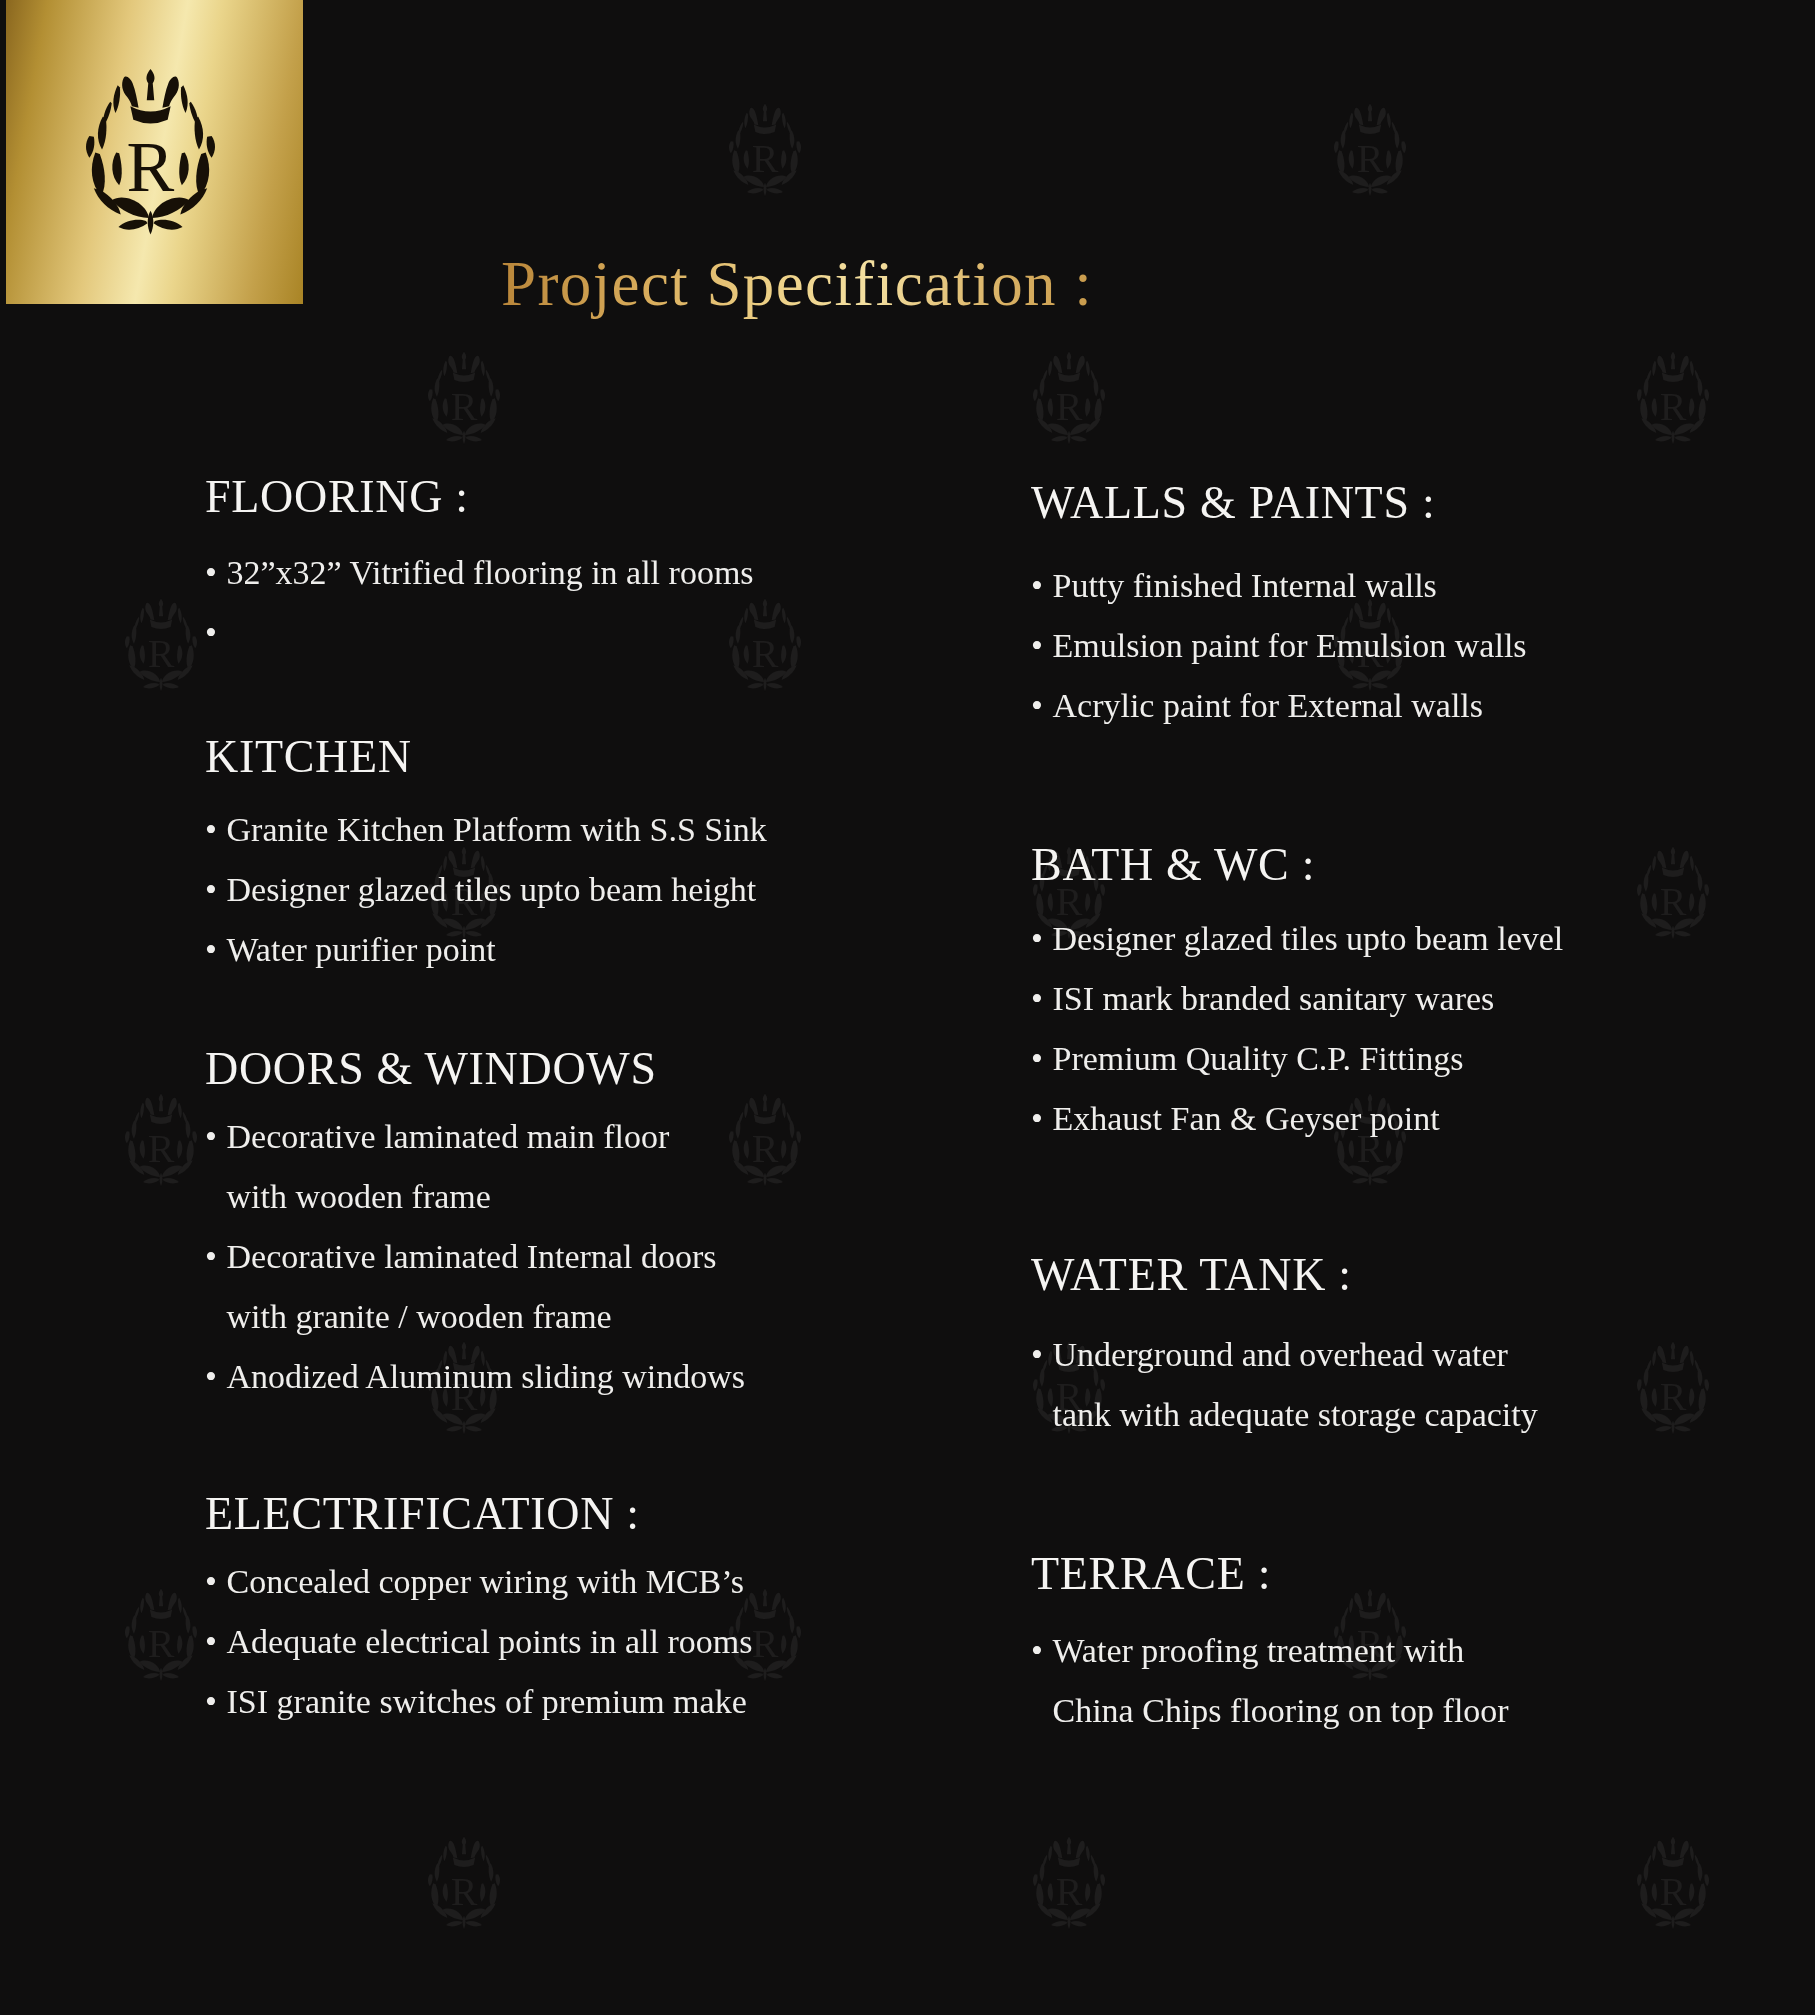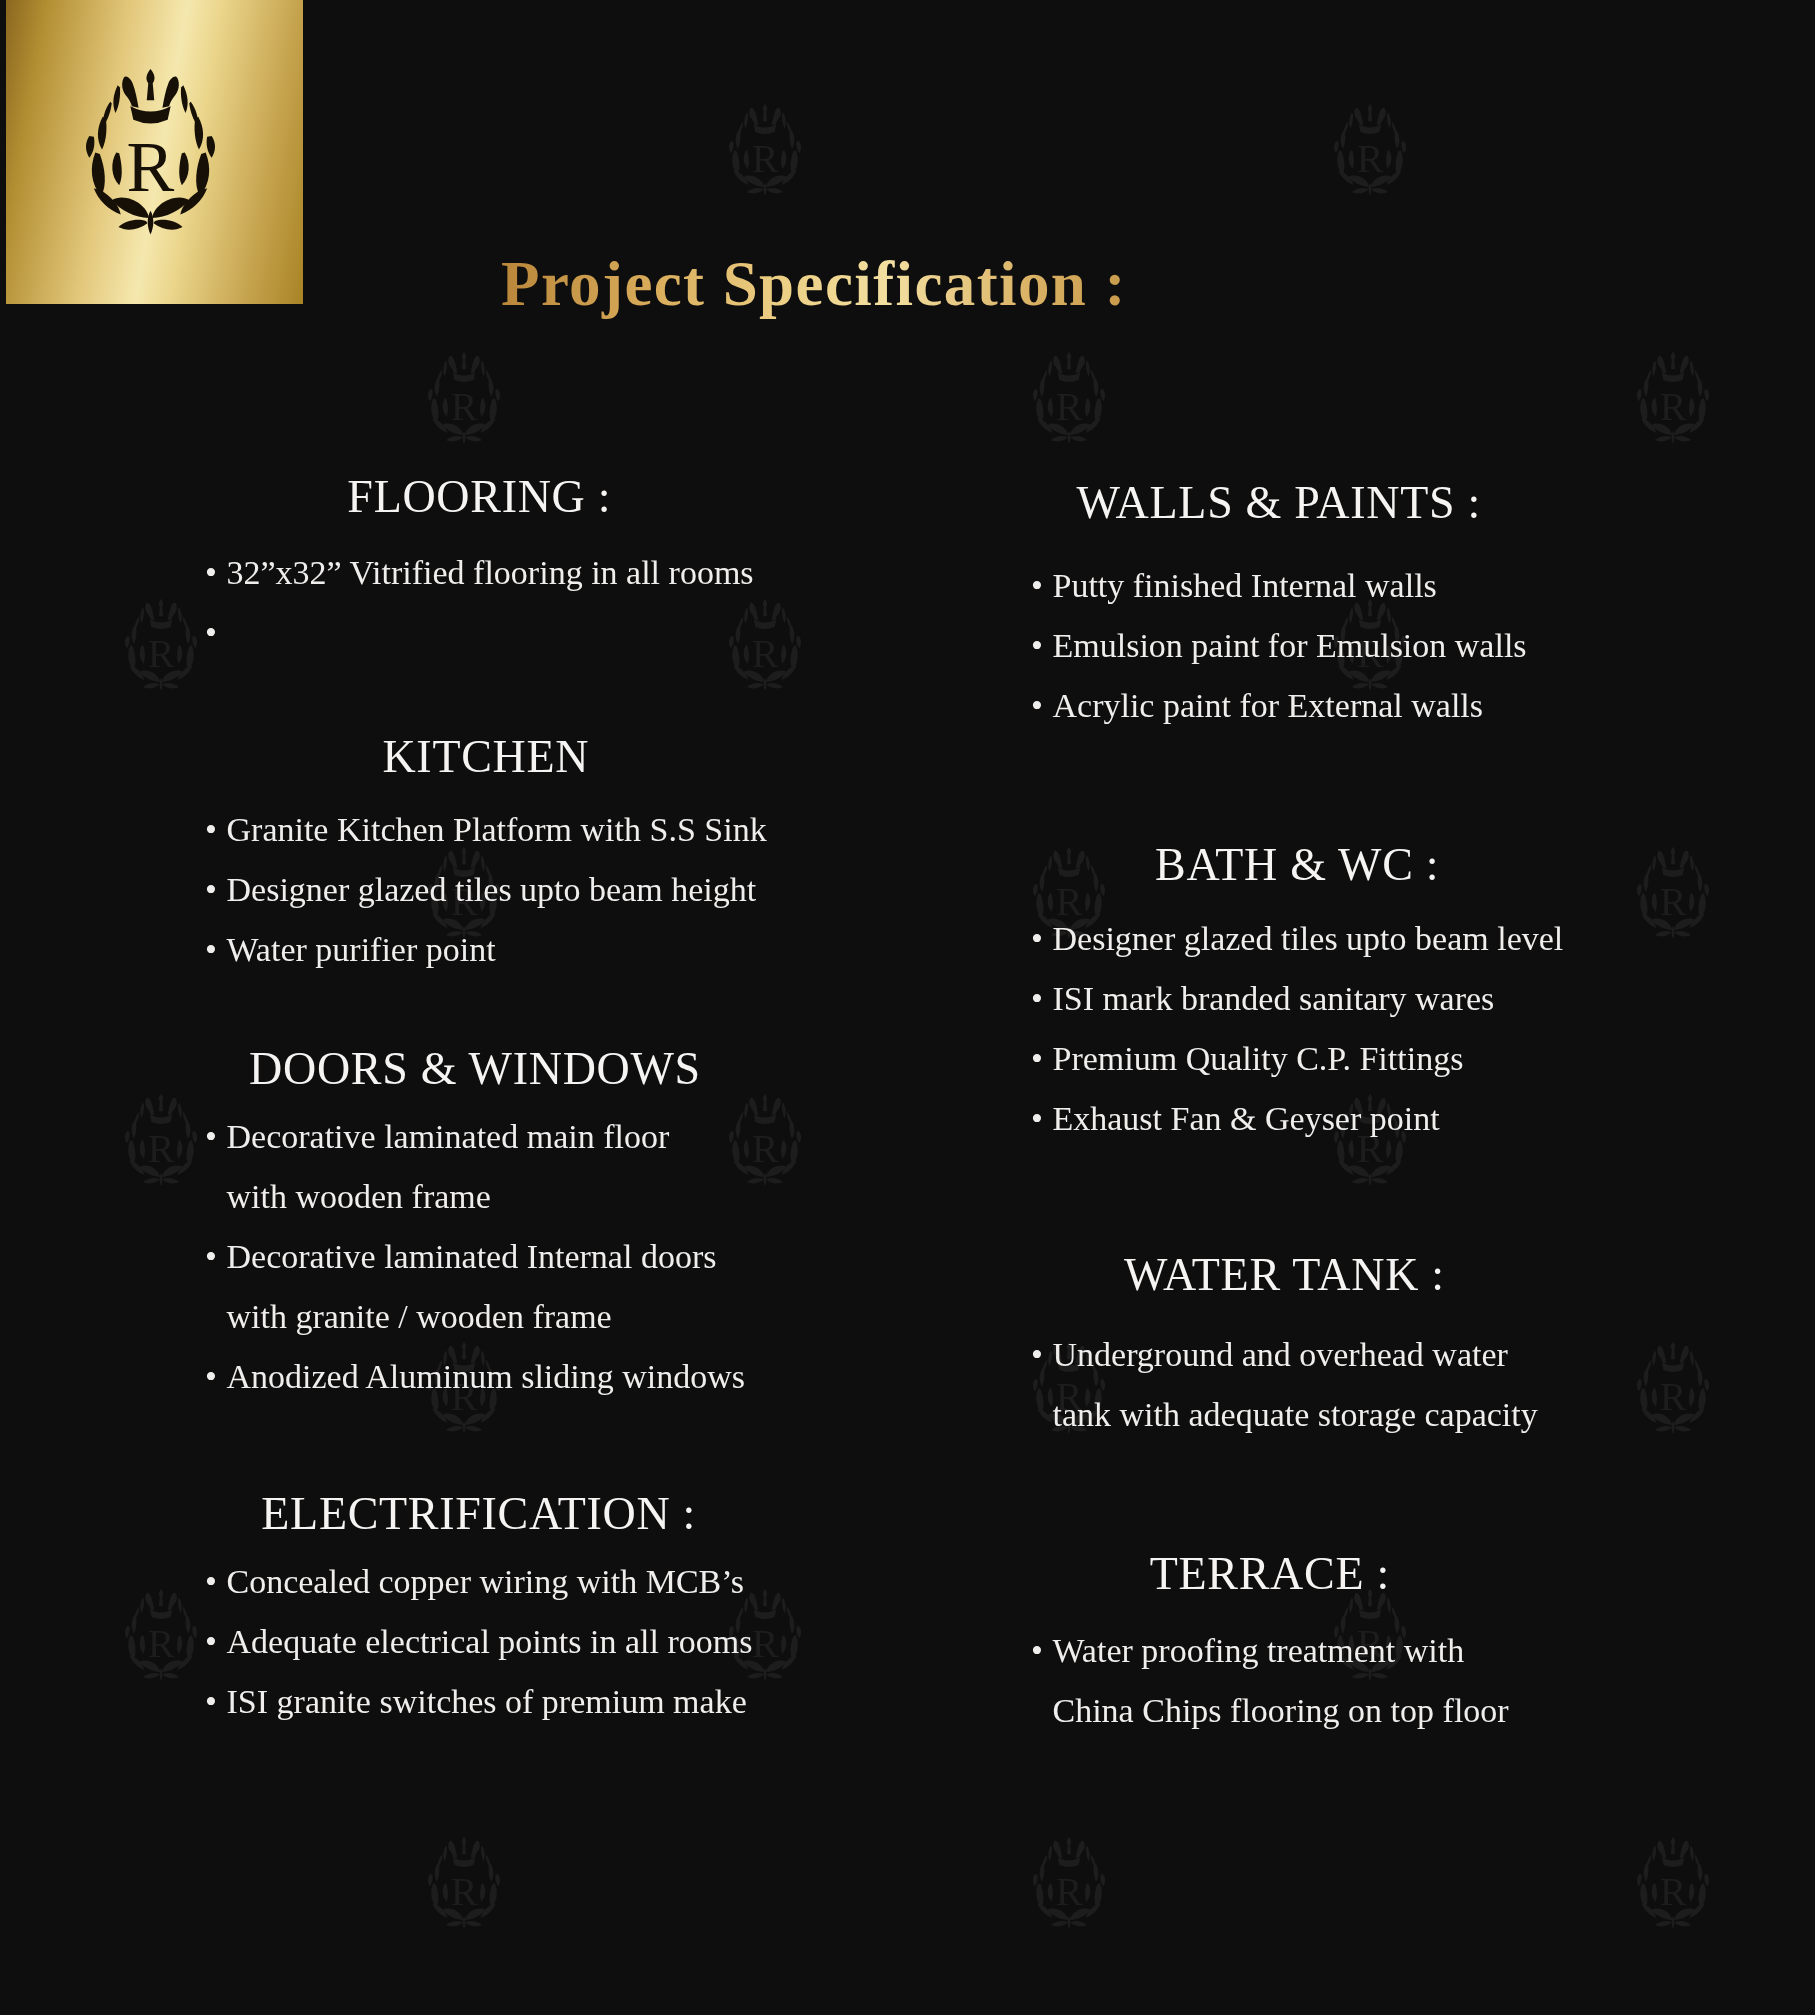--- a/index.html
+++ b/index.html
@@ -19,32 +19,32 @@
       #ead58b 62%, #c3a04a 85%, #a98425 100%);
   }
   .plate svg { position: absolute; left: 55px; top: 63px; }
 
   
   .wm { position: absolute; width: 100px; height: 99px; }
 
   
   .title {
     position: absolute; left: 501px; top: 250px;
-    font-size: 63px; font-weight: 700; line-height: 1.1;
+    font-size: 63px; font-weight: 400; line-height: 1.1;
     letter-spacing: 1.4px; white-space: nowrap;
     background: linear-gradient(92deg, #b9863a 0%, #d9ad5c 25%, #eccf85 45%, #f3dfa0 62%, #d9b164 85%, #c89a4b 100%);
     -webkit-background-clip: text; background-clip: text;
     color: transparent;
   }
 
   
   .section { position: absolute; color: #f2f1ef; }
   .heading {
     font-size: 46px; line-height: 53px; letter-spacing: 0.7px;
-    white-space: nowrap; color: #f5f4f2; text-align: center;
+    white-space: nowrap; color: #f5f4f2;
   }
   .line {
     position: relative; padding-left: 21.5px;
     font-size: 34px; line-height: 60px; white-space: nowrap;
     color: #efeeec;
   }
   .line .bul { position: absolute; left: 0; }
 </style>
 </head>
 <body>

